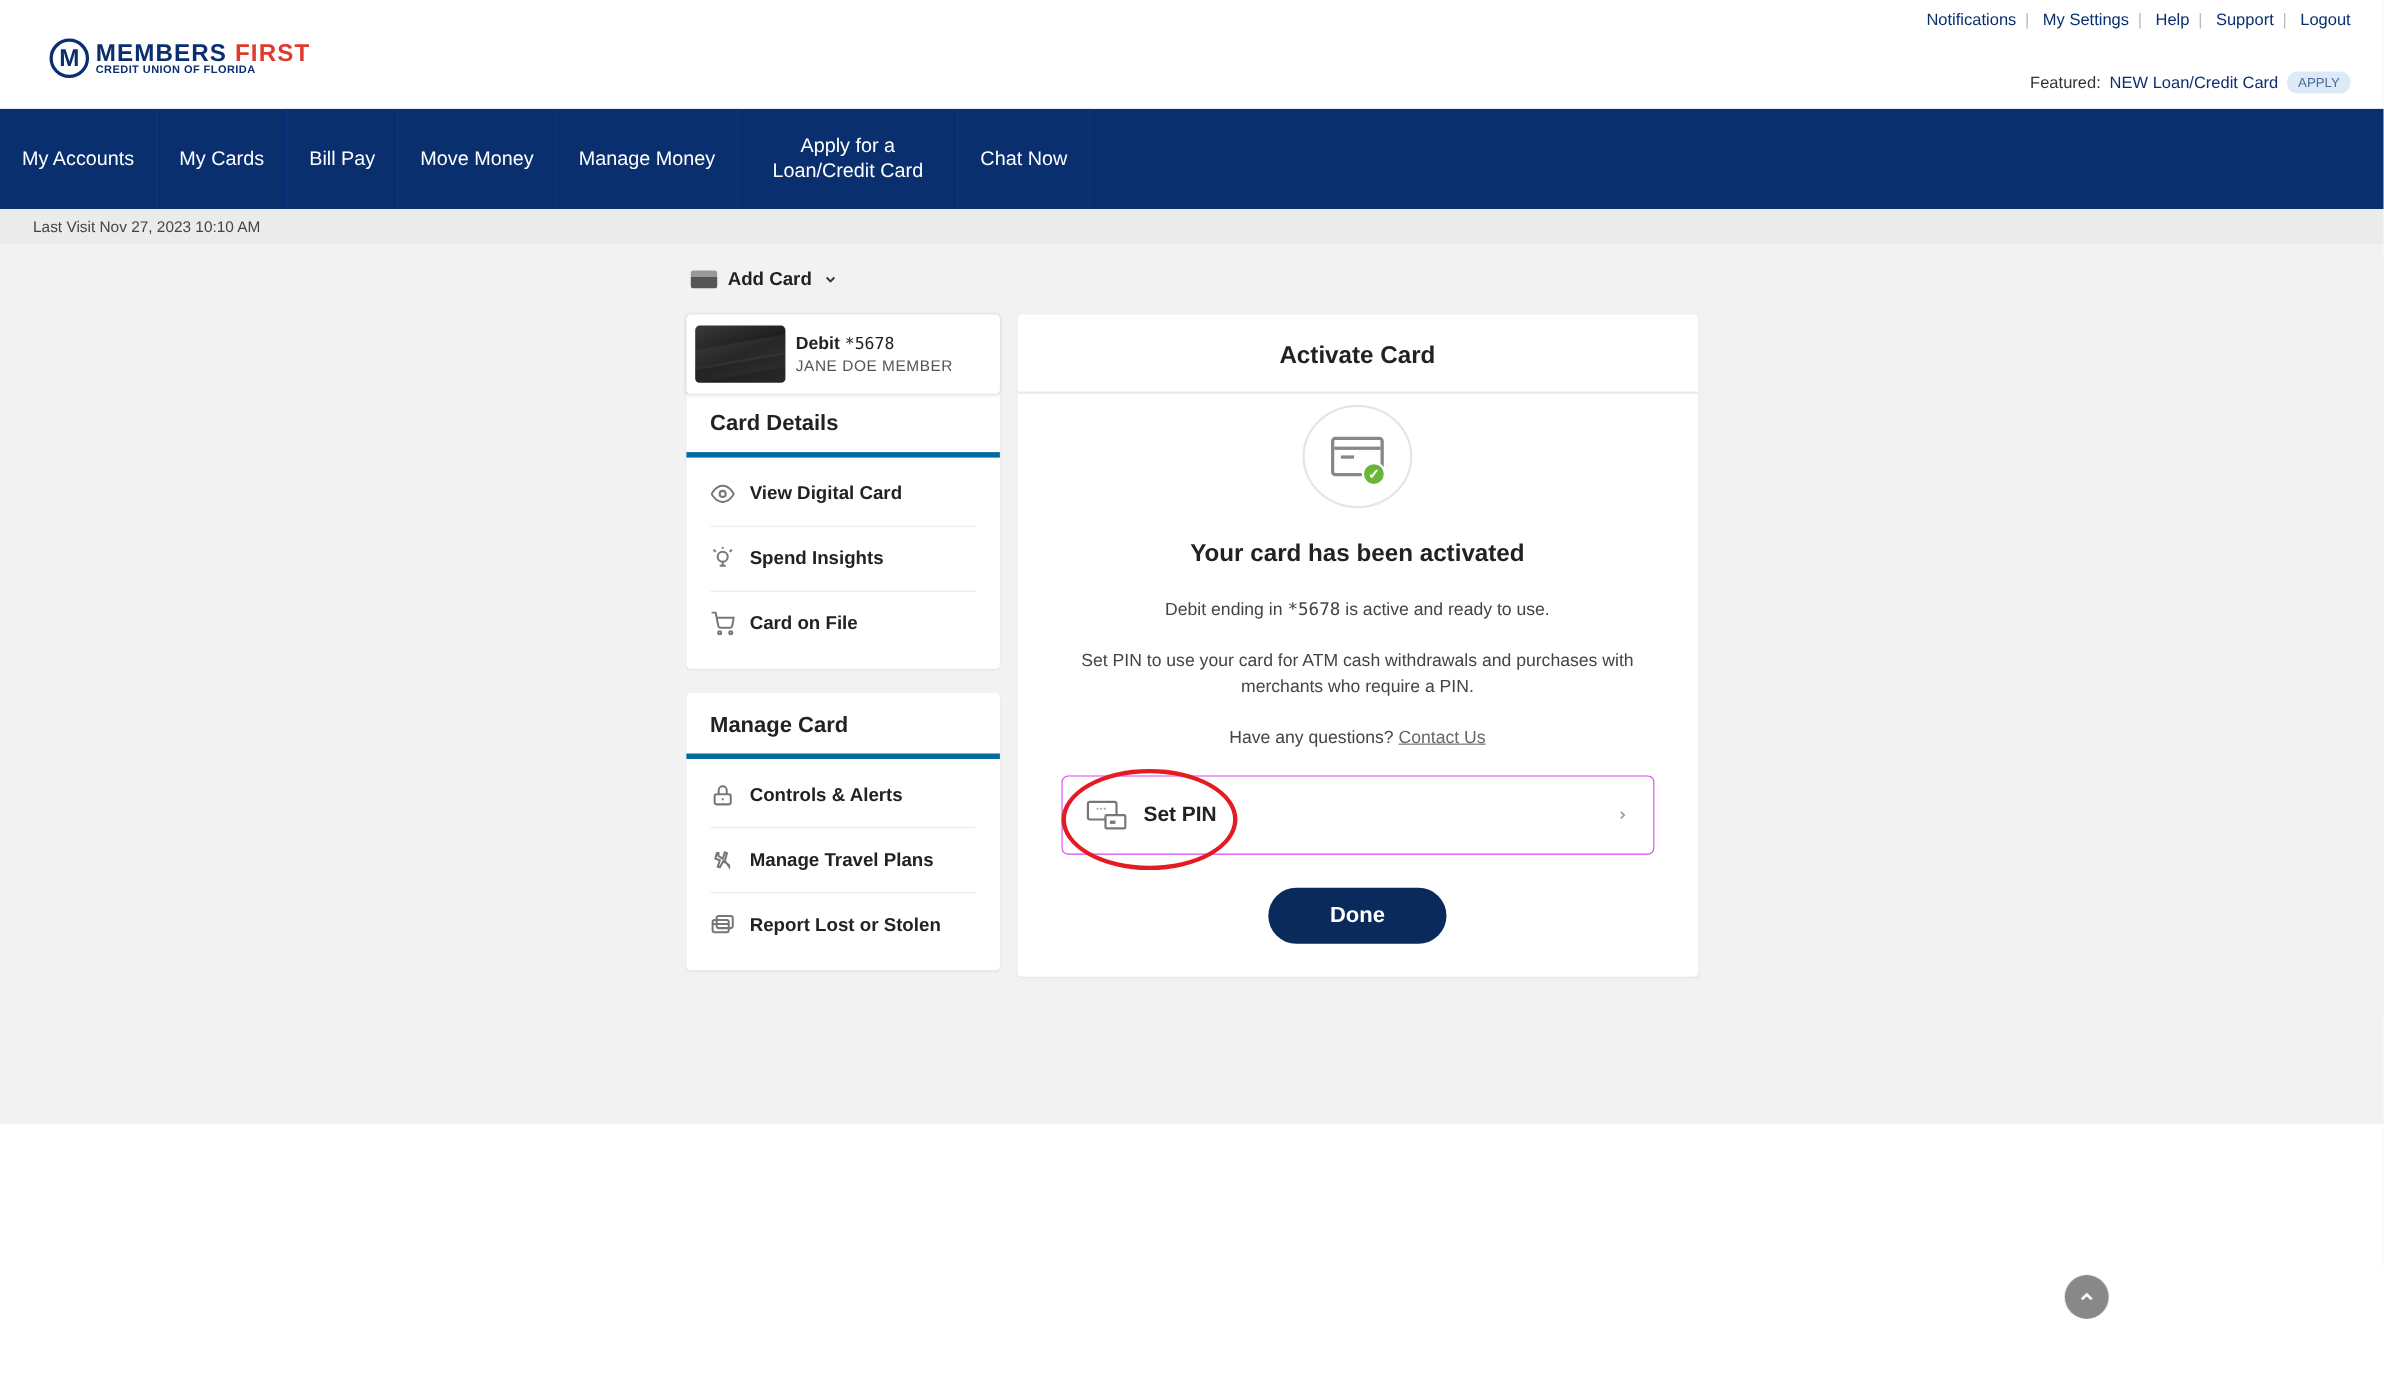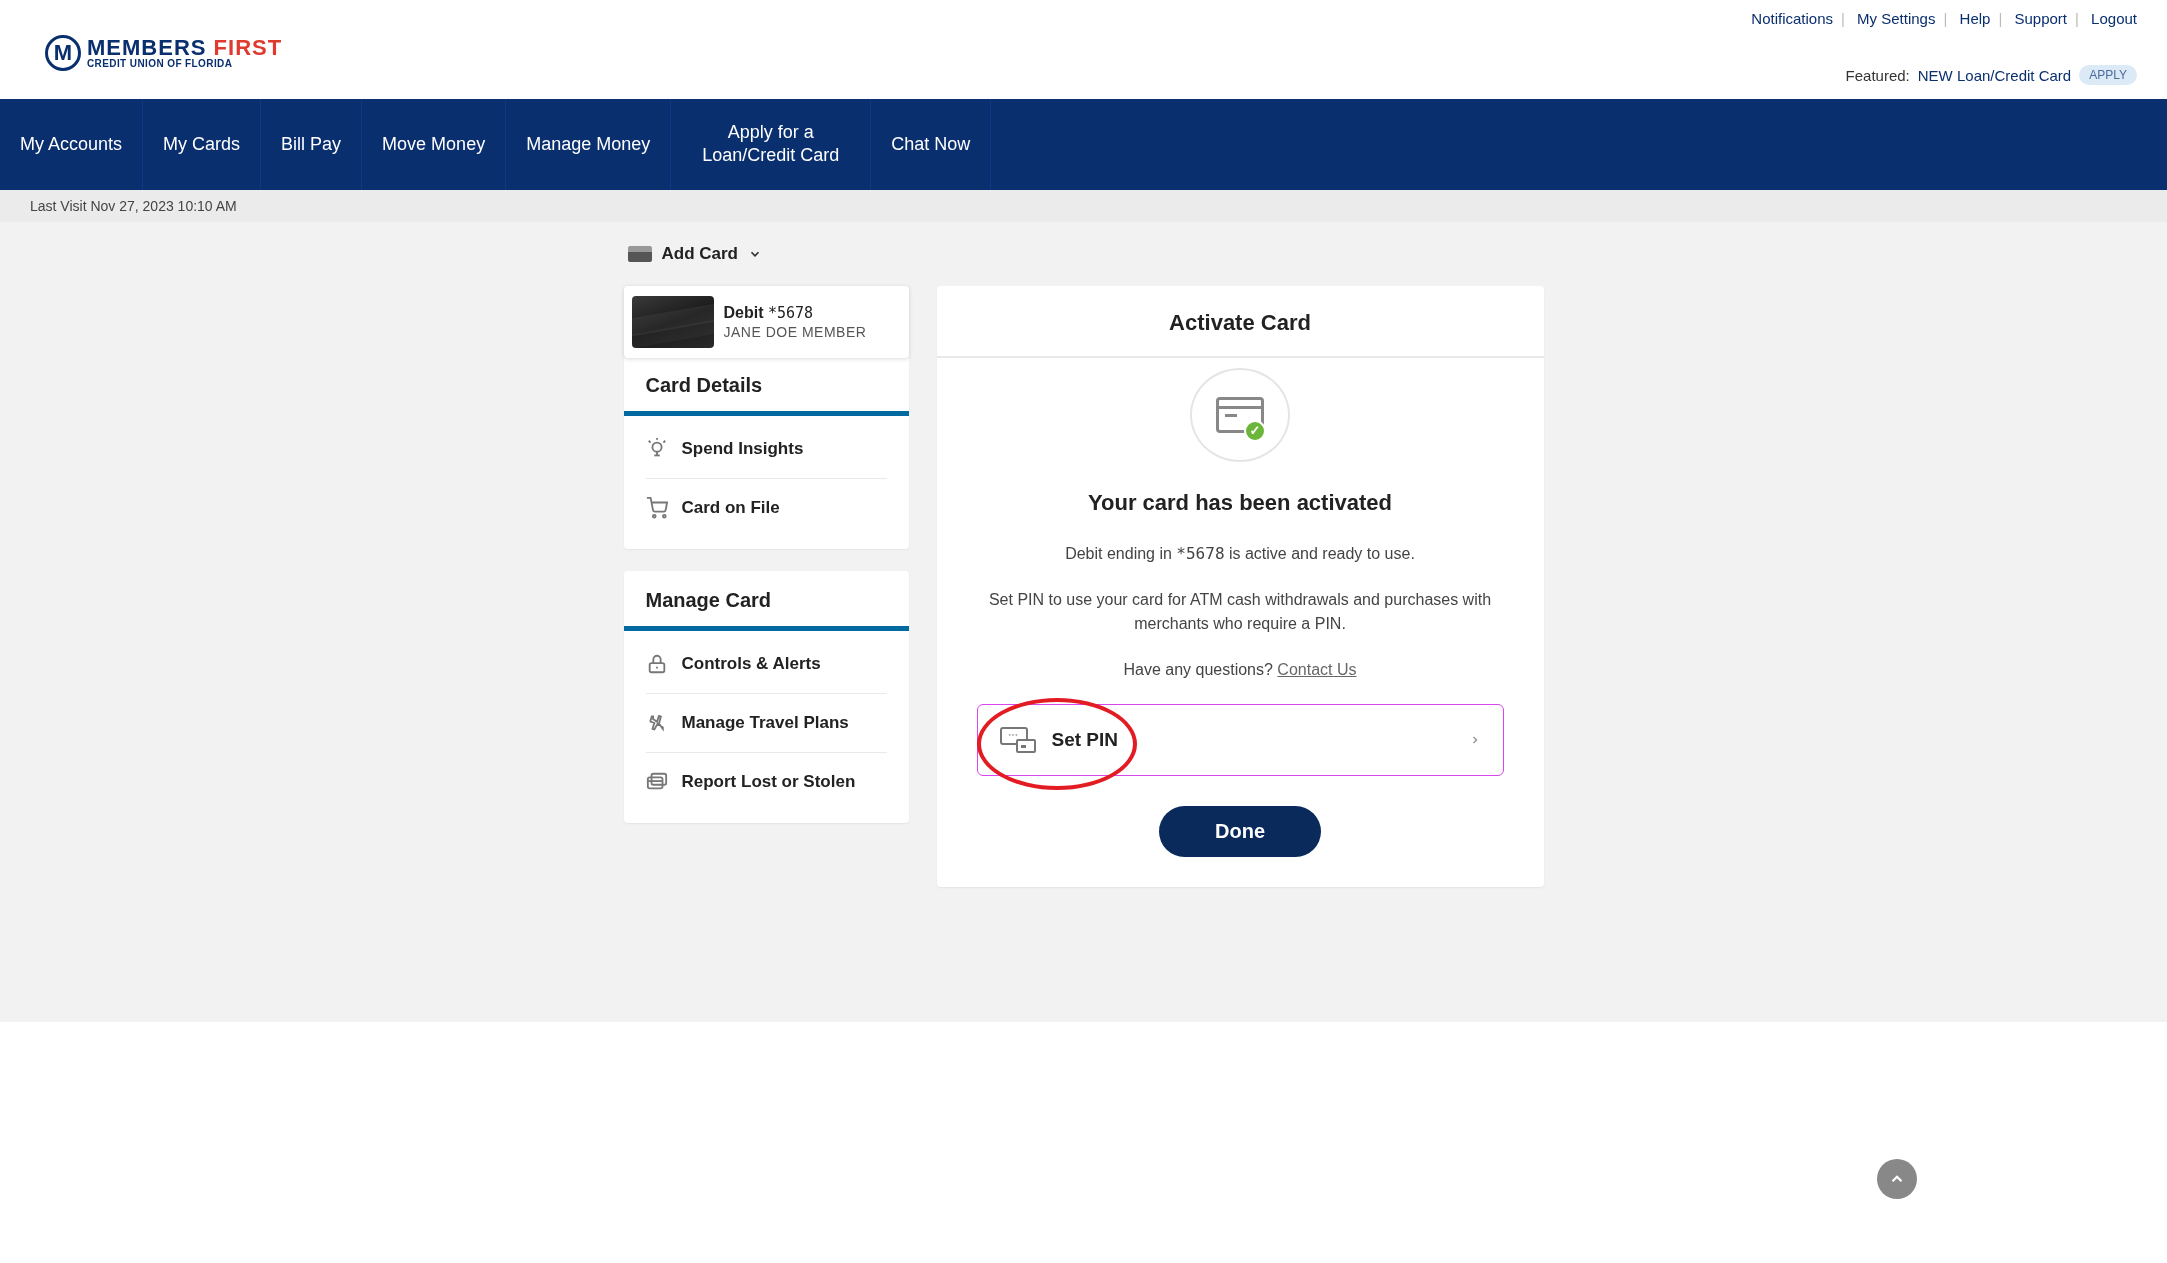--- a/index.html
+++ b/index.html
@@ -39,21 +39,21 @@
   .content-area { background: #f2f2f2; display: flex; justify-content: center; padding: 0 0 40px 0; min-height: 800px; }
   .content-inner { width: 920px; }
   
   
   .add-card-row { display: flex; align-items: center; gap: 10px; padding: 22px 4px; }
   .add-card-icon { width: 24px; height: 16px; background: linear-gradient(to bottom, #999 0%, #999 35%, #555 35%, #555 100%); border-radius: 2px; }
   .add-card-label { font-size: 17px; font-weight: 600; color: #222; }
   .chev-down { font-size: 13px; color: #333; }
   
   
-  .columns { display: flex; gap: 28px; align-items: flex-start; }
+  .columns { display: flex; gap: 16px; align-items: flex-start; }
   .left-col { width: 285px; }
   .right-col { flex: 1; background: #fff; border-radius: 4px; box-shadow: 0 1px 2px rgba(0,0,0,0.06); }
   
   
   .card-tile { background: #fff; border-radius: 4px; box-shadow: 0 1px 4px rgba(0,0,0,0.15); padding: 10px 8px; display: flex; gap: 10px; position: relative; z-index: 2; }
   .card-img { width: 82px; height: 52px; background: linear-gradient(160deg, #3a3a3a 0%, #1a1a1a 50%, #2a2a2a 100%); border-radius: 4px; position: relative; overflow: hidden; }
   .card-img::before { content: ""; position: absolute; width: 140%; height: 18px; background: rgba(255,255,255,0.06); transform: rotate(-10deg); top: 14px; left: -10px; }
   .card-img::after { content: ""; position: absolute; width: 140%; height: 14px; background: rgba(255,255,255,0.04); transform: rotate(-10deg); top: 30px; left: -10px; }
   .card-info { display: flex; flex-direction: column; justify-content: center; }
   .card-type { font-size: 16px; font-weight: 700; }
@@ -169,20 +169,29 @@
               <span class="card-type">Debit</span>
               <span class="card-mask">*5678</span>
             </div>
             <div class="card-holder">JANE DOE MEMBER</div>
           </div>
         </div>
 
         <div class="panel">
           <div class="panel-title">Card Details</div>
           <div class="panel-list">
+            <div class="panel-item">
+              <span class="ico">
+                <svg width="22" height="22" viewBox="0 0 24 24" fill="none" stroke="#777" stroke-width="2">
+                    <path d="M1 12s4-8 11-8 11 8 11 8-4 8-11 8-11-8-11-8z"></path>
+                    <circle cx="12" cy="12" r="3"></circle>
+                  </svg>
+              </span>
+              <span class="lbl">View Digital Card</span>
+            </div>
             <div class="panel-item">
               <span class="ico">
                 <svg width="22" height="22" viewBox="0 0 24 24" fill="none" stroke="#777" stroke-width="2">
                     <circle cx="12" cy="10" r="5"></circle>
                     <line x1="12" y1="15" x2="12" y2="19"></line>
                     <line x1="9" y1="19" x2="15" y2="19"></line>
                     <line x1="5" y1="5" x2="3" y2="3"></line>
                     <line x1="19" y1="5" x2="21" y2="3"></line>
                     <line x1="12" y1="2" x2="12" y2="0"></line>
                   </svg>

